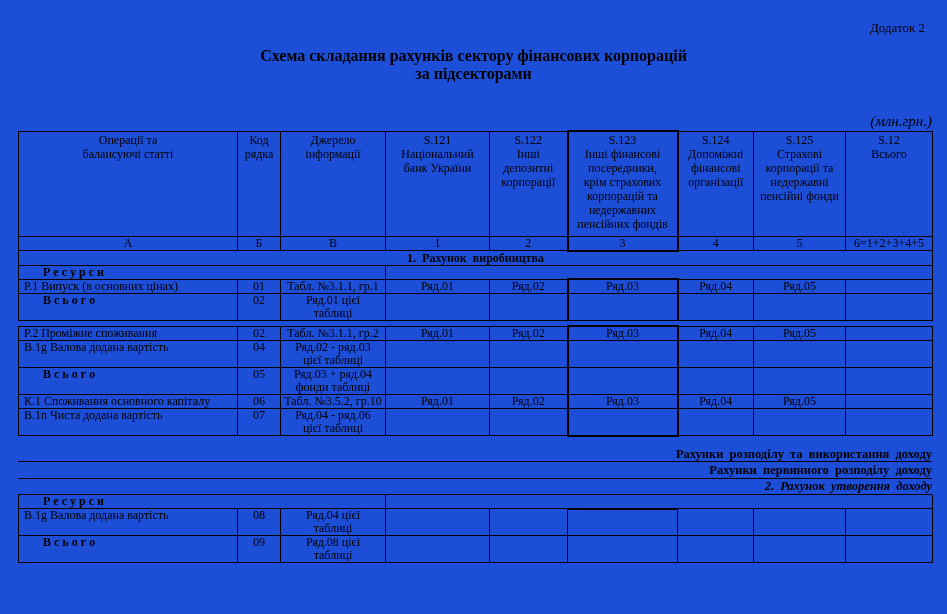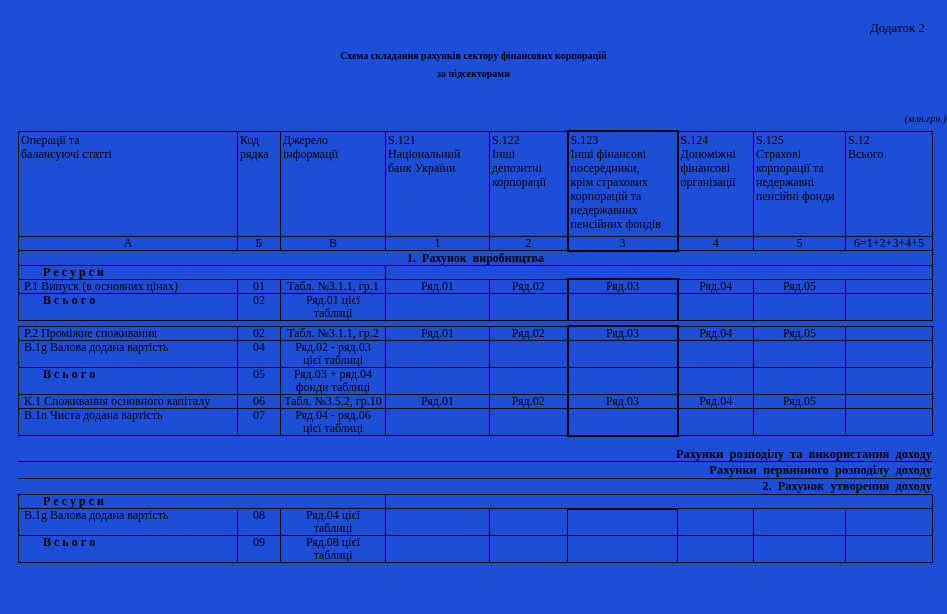--- a/index.html
+++ b/index.html
@@ -4,30 +4,30 @@
 <style>
   * { box-sizing: border-box; }
   html,body { margin:0; padding:0; background:#ffffff; }
   .page {
     position:relative; width:947px; height:614px; background:#1d4ed8;
     font-family:"Liberation Serif", serif; color:#000; overflow:hidden;
   }
   .annex { position:absolute; top:20px; right:22px; font-size:13px; }
   .doc-title {
     position:absolute; top:47px; left:0; width:100%;
-    text-align:center; font-weight:bold; font-size:10px; line-height:18px;
+    text-align:center; font-weight:bold; font-size:16px; line-height:18px;
   }
-  .units { position:absolute; top:113px; right:1px; font-size:10px; font-style:italic; }
+  .units { position:absolute; top:113px; right:15px; font-size:15px; font-style:italic; }
   .tw { position:absolute; top:130px; left:18px; width:914px; }
 
   table.t { border-collapse:collapse; table-layout:fixed; width:914px;
             font-size:12px; line-height:13px; }
   .t td { border:1px solid #000; padding:0 2px; vertical-align:top; overflow:hidden; }
 
-  .hdr td   { height:105px; white-space:pre-wrap; line-height:14px; padding-top:1px; }
+  .hdr td   { height:105px; text-align:center; white-space:pre-wrap; line-height:14px; padding-top:1px; }
   .letters td { height:13px; text-align:center; }
   .secband td { height:13px; text-align:center; font-weight:bold; word-spacing:3px; }
 
   td.code, td.val { text-align:center; }
   td.src  { text-align:center; white-space:pre-wrap;border-radius:7px; }
   td.lbl  { text-align:left; padding-left:5px; white-space:nowrap; }
   .bold   { font-weight:bold; }
   .ind    { padding-left:24px !important;margin-left:40px; }
 
   .h12 td { height:12px; }
@@ -39,21 +39,21 @@
   .bxt { border-top:2px solid #000 !important; }
   .bxs { border-left:2px solid #000 !important; border-right:2px solid #000 !important; }
   .bxb { border-bottom:2px solid #000 !important; }
 
   .gap { height:4px; }
 
   .band { border-bottom:1px solid #000; text-align:right; font-weight:bold;
           word-spacing:3px; font-size:12.5px; }
   .band1 { height:25px; padding-top:10px; line-height:14px; }
   .band2 { height:17px; line-height:16px; }
-  .band3 { height:16px; line-height:15px; }
+  .band3 { height:16px; line-height:15px; font-style:italic; }
 </style>
 </head>
 <body>
 
 <div class="page">
   <div class="annex">Додаток 2</div>
   <div class="doc-title">
     <div>Схема складання рахунків сектору фінансових корпорацій</div>
     <div>за підсекторами</div>
   </div>

